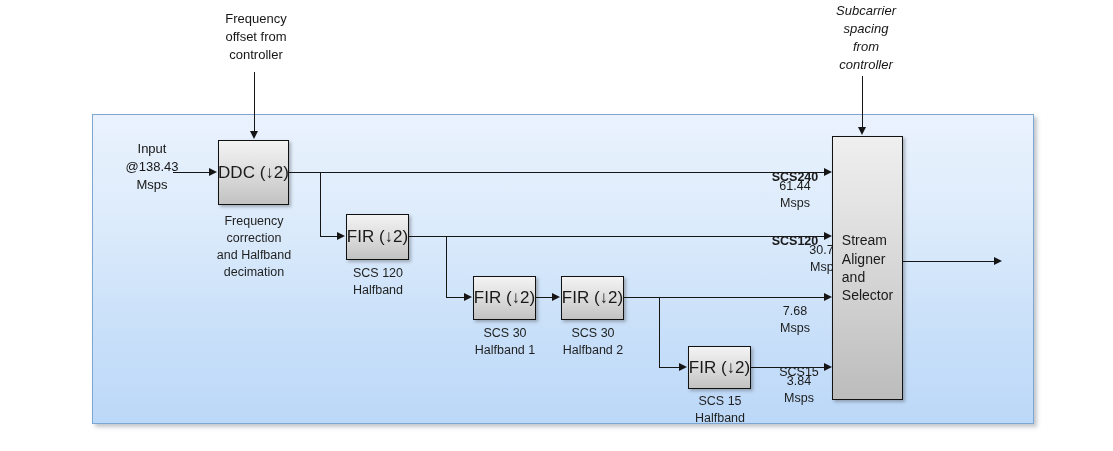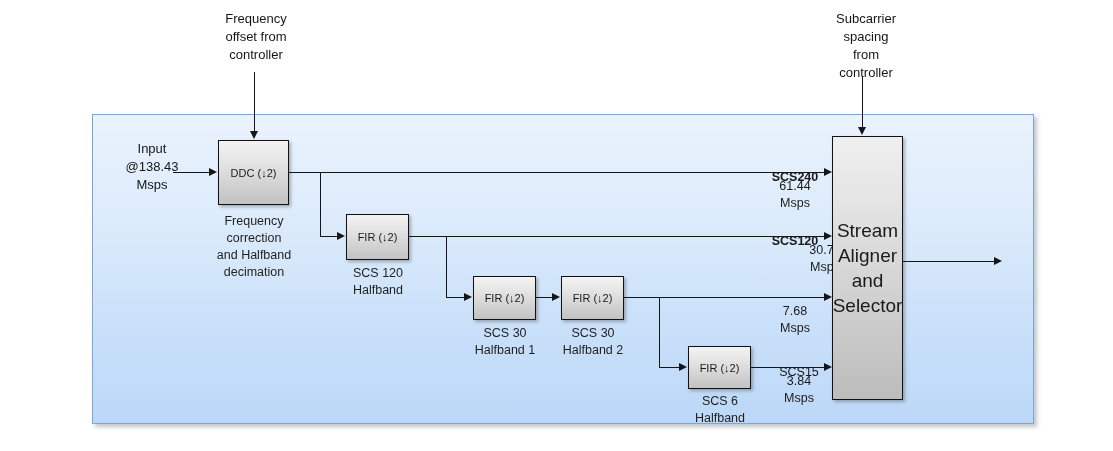--- a/index.html
+++ b/index.html
@@ -14,23 +14,23 @@
          background:linear-gradient(to bottom,#eaf2fd 0%,#dcebfb 35%,#c6def9 75%,#bcd8f8 100%);
          border:1px solid #7da7d2;
          box-shadow:3px 3px 4px rgba(120,130,140,0.45);
          box-sizing:border-box;}
 
   
   .blk{position:absolute;box-sizing:border-box;border:1.6px solid #111111;
        background:linear-gradient(to bottom,#f3f3f3 0%,#e6e6e6 30%,#d2d2d2 70%,#c2c2c2 100%);
        box-shadow:2px 2px 3px rgba(90,95,100,0.45);
        display:flex;align-items:center;justify-content:center;
-       font-size:11px;color:#1a1a1a;white-space:nowrap;}
+       font-size:17px;color:#1a1a1a;white-space:nowrap;}
   .blk.tall{background:linear-gradient(to bottom,#efefef 0%,#e4e4e4 25%,#cfcfcf 65%,#bcbcbc 100%);
-            line-height:1.32;font-size:19px;text-align:center;}
+            line-height:1.32;font-size:14px;}
 
   
   .cap{position:absolute;font-size:12.5px;line-height:1.35;text-align:center;
        color:#1f1f1f;white-space:pre-line;}
 
   
   .note{position:absolute;font-size:13px;line-height:1.38;text-align:center;
         color:#161616;white-space:pre-line;}
 
   
@@ -52,21 +52,21 @@
 <body>
 
 <div class="canvas">
 
   <div class="panel"></div>
 
   <div class="note" style="left:170px;top:10px;width:120px;">Frequency
 offset from
 controller</div>
 
-  <div class="note" style="left:780px;top:10px;width:120px;">Subcarrier
+  <div class="note" style="left:780px;top:2px;width:120px;font-style:italic;">Subcarrier
 spacing
 from
 controller</div>
 
   <div class="v" style="left:228px;top:72px;height:60px;"></div>
   <div class="av" style="left:223.5px;top:131px;"></div>
 
   <div class="v" style="left:836px;top:76px;height:52px;"></div>
   <div class="av" style="left:831.5px;top:127px;"></div>
 
@@ -122,21 +122,21 @@
   <div class="h" style="left:598px;top:297px;width:202px;"></div>
   <div class="ah" style="left:798px;top:292.5px;"></div>
 
   <div class="v" style="left:633px;top:297px;height:71px;"></div>
   <div class="h" style="left:633px;top:367px;width:22px;"></div>
   <div class="ah" style="left:653px;top:362.5px;"></div>
 
   <div class="blk" style="left:662px;top:346px;width:63px;height:43px;">
     <span>FIR (↓2)</span>
   </div>
-  <div class="cap" style="left:653px;top:393px;width:82px;">SCS 6
+  <div class="cap" style="left:653px;top:393px;width:82px;">SCS 15
 Halfband</div>
 
   <div class="h" style="left:725px;top:367px;width:75px;"></div>
   <div class="ah" style="left:798px;top:362.5px;"></div>
 
   <div class="rate" style="left:733px;top:152px;width:72px;font-weight:bold;">
     <span class="top">SCS240</span>
   </div>
   <div class="rate" style="left:733px;top:178px;width:72px;">61.44
 Msps</div>

